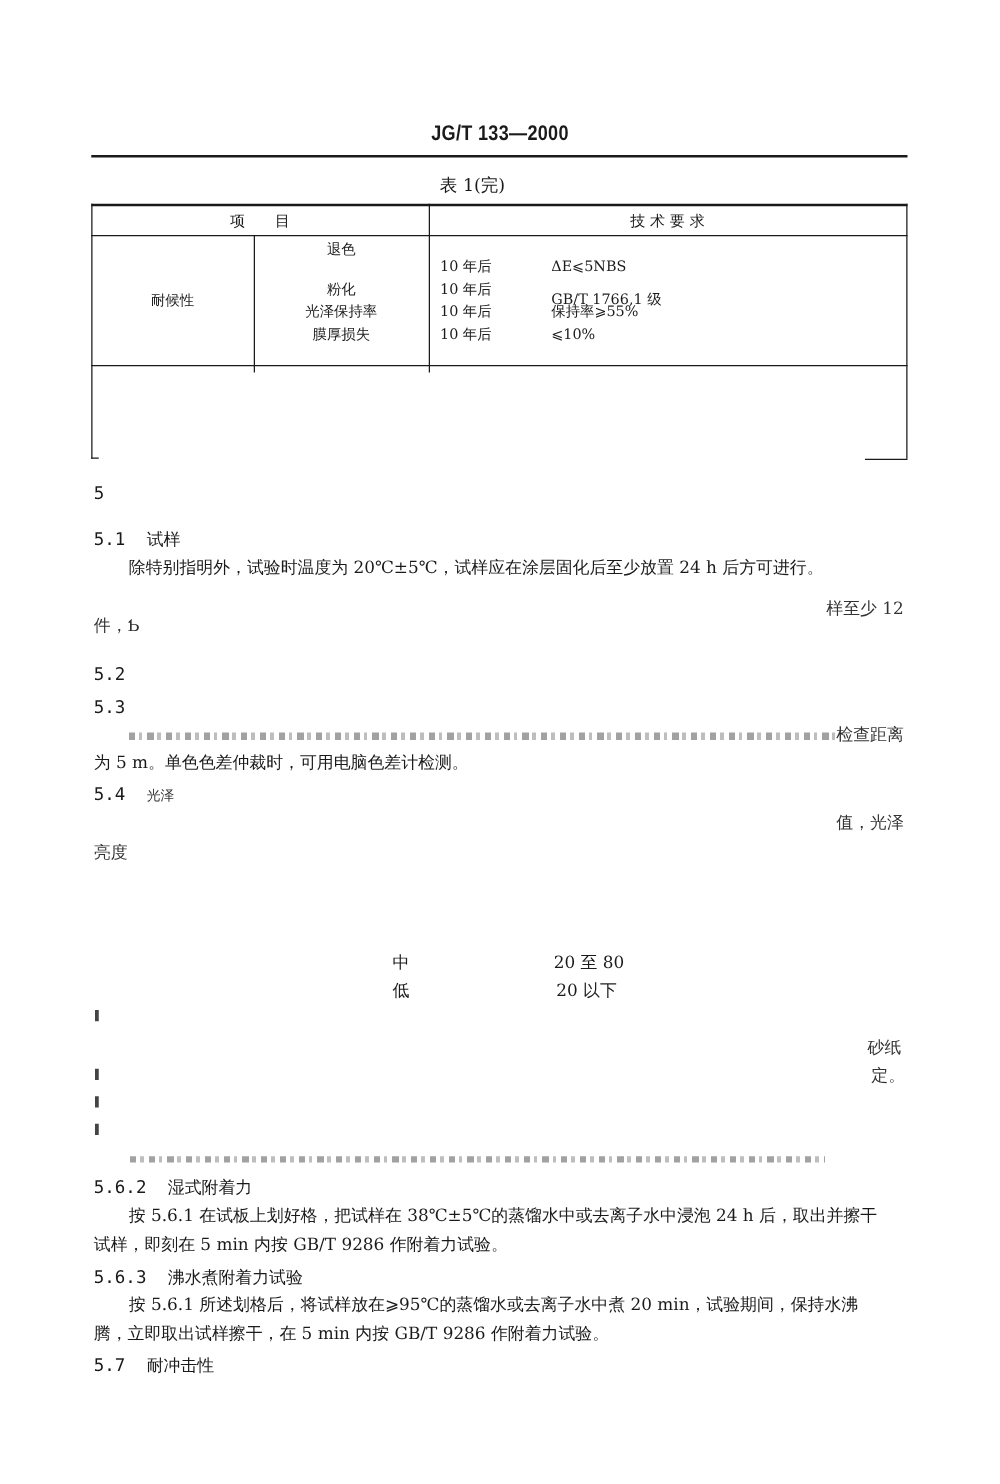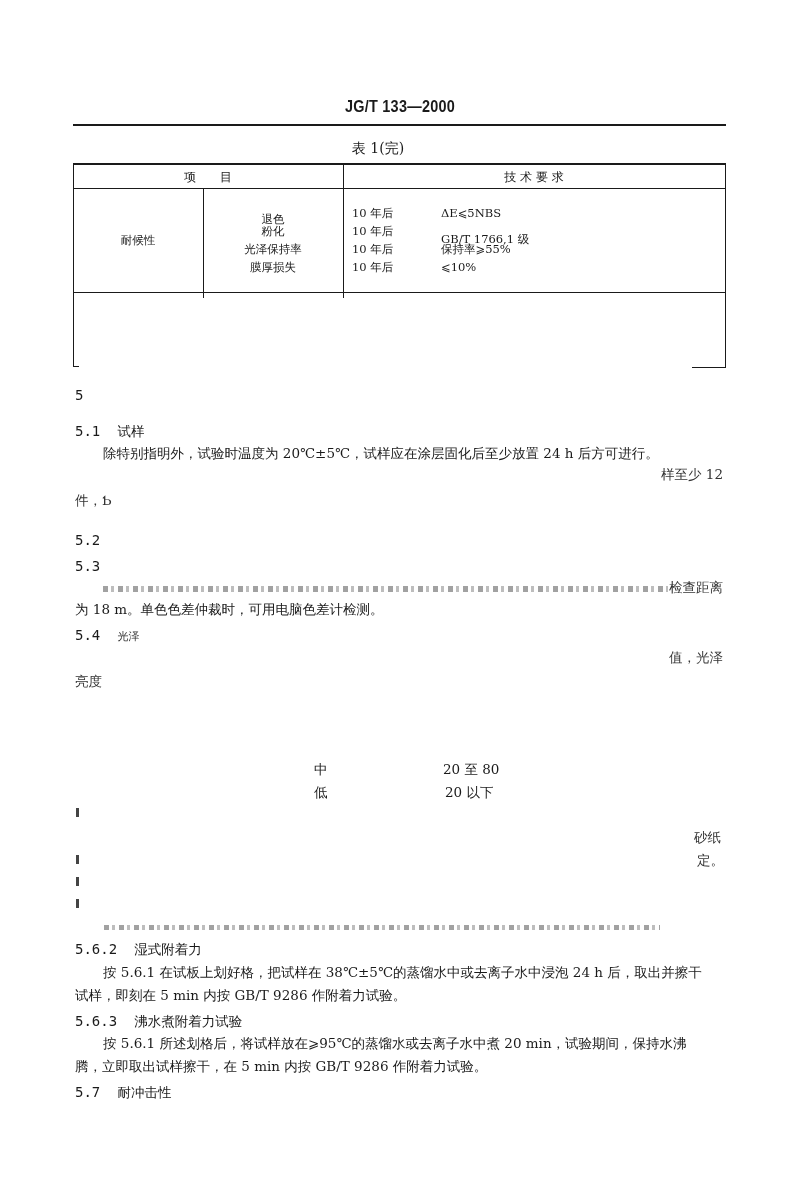--- a/index.html
+++ b/index.html
@@ -39,21 +39,21 @@
   <div class="line" style="left:343px;top:163px;width:1px;height:135px;"></div>
 
   <div class="line" style="left:73px;top:366px;width:6px;height:1px;"></div>
   <div class="line" style="left:692px;top:367px;width:34px;height:1px;"></div>
 
   <div class="cell" style="left:73px;width:270px;top:169px;text-align:center;font-size:12px;">项　　目</div>
   <div class="cell" style="left:343px;width:382px;top:169px;text-align:center;font-size:12px;">技 术 要 求</div>
 
   <div class="cell" style="left:73px;width:130px;top:233px;text-align:center;">耐候性</div>
 
-  <div class="cell" style="left:203px;width:140px;top:212px;text-align:center;">退色</div>
+  <div class="cell" style="left:203px;width:140px;top:192px;text-align:center;">退色</div>
   <div class="cell" style="left:352px;top:206px;">10 年后</div>
   <div class="cell" style="left:441px;top:206px;">ΔE⩽5NBS</div>
 
   <div class="cell" style="left:203px;width:140px;top:224px;text-align:center;">粉化</div>
   <div class="cell" style="left:352px;top:224px;">10 年后</div>
   <div class="cell" style="left:441px;top:232px;">GB/T 1766,1 级</div>
 
   <div class="cell" style="left:203px;width:140px;top:242px;text-align:center;">光泽保持率</div>
   <div class="cell" style="left:352px;top:242px;">10 年后</div>
   <div class="cell" style="left:441px;top:242px;">保持率⩾55%</div>
@@ -63,29 +63,29 @@
   <div class="cell" style="left:441px;top:260px;">⩽10%</div>
 </div>
 
 <div class="abs sec-num" style="left:75px;top:387px;">5</div>
 
 <div class="abs" style="left:75px;top:421px;">
   <span class="sec-num">5.1</span>
   <span class="body-txt" style="margin-left:12px;">试样</span>
 </div>
 <div class="abs body-txt" style="left:103px;top:445px;">除特别指明外，试验时温度为 20℃±5℃，试样应在涂层固化后至少放置 24 h 后方可进行。</div>
-<div class="abs body-txt frag" style="right:77px;top:466px;">样至少 12</div>
+<div class="abs body-txt frag" style="right:77px;top:478px;">样至少 12</div>
 <div class="abs body-txt frag" style="left:75px;top:492px;">件，Ƅ</div>
 
 <div class="abs sec-num" style="left:75px;top:532px;">5.2</div>
 
 <div class="abs sec-num" style="left:75px;top:558px;">5.3</div>
 <div class="abs garble" style="left:103px;top:586px;width:565px;"></div>
 <div class="abs body-txt frag" style="right:77px;top:579px;">检查距离</div>
-<div class="abs body-txt" style="left:75px;top:601px;">为 18 m。单色色差仲裁时，可用电脑色差计检测。</div>
+<div class="abs body-txt" style="left:75px;top:601px;">为 5 m。单色色差仲裁时，可用电脑色差计检测。</div>
 
 <div class="abs" style="left:75px;top:625px;">
   <span class="sec-num">5.4</span>
   <span class="body-txt frag" style="margin-left:12px;font-size:11px;">光泽</span>
 </div>
 <div class="abs body-txt frag" style="right:77px;top:649px;">值，光泽</div>
 <div class="abs body-txt frag" style="left:75px;top:673px;">亮度</div>
 
 <div class="abs body-txt" style="left:314px;top:761px;">中</div>
 <div class="abs body-txt" style="left:443px;top:761px;">20 至 80</div>

